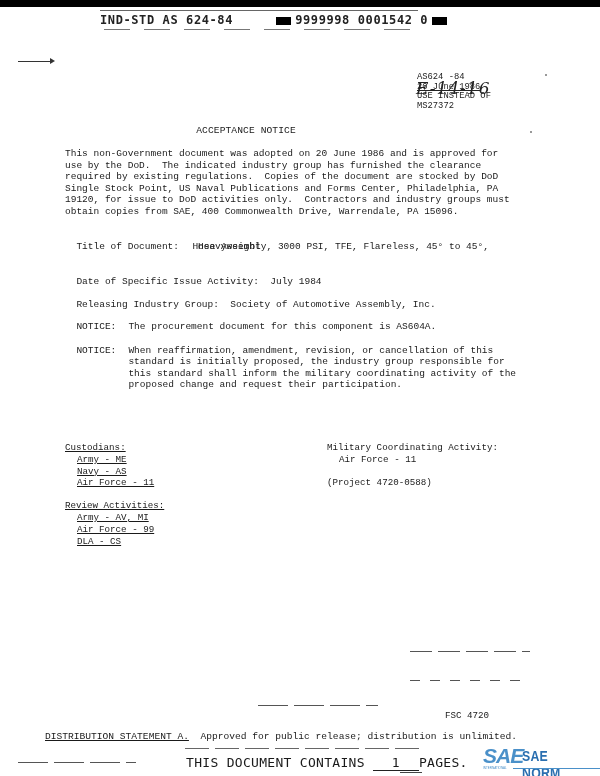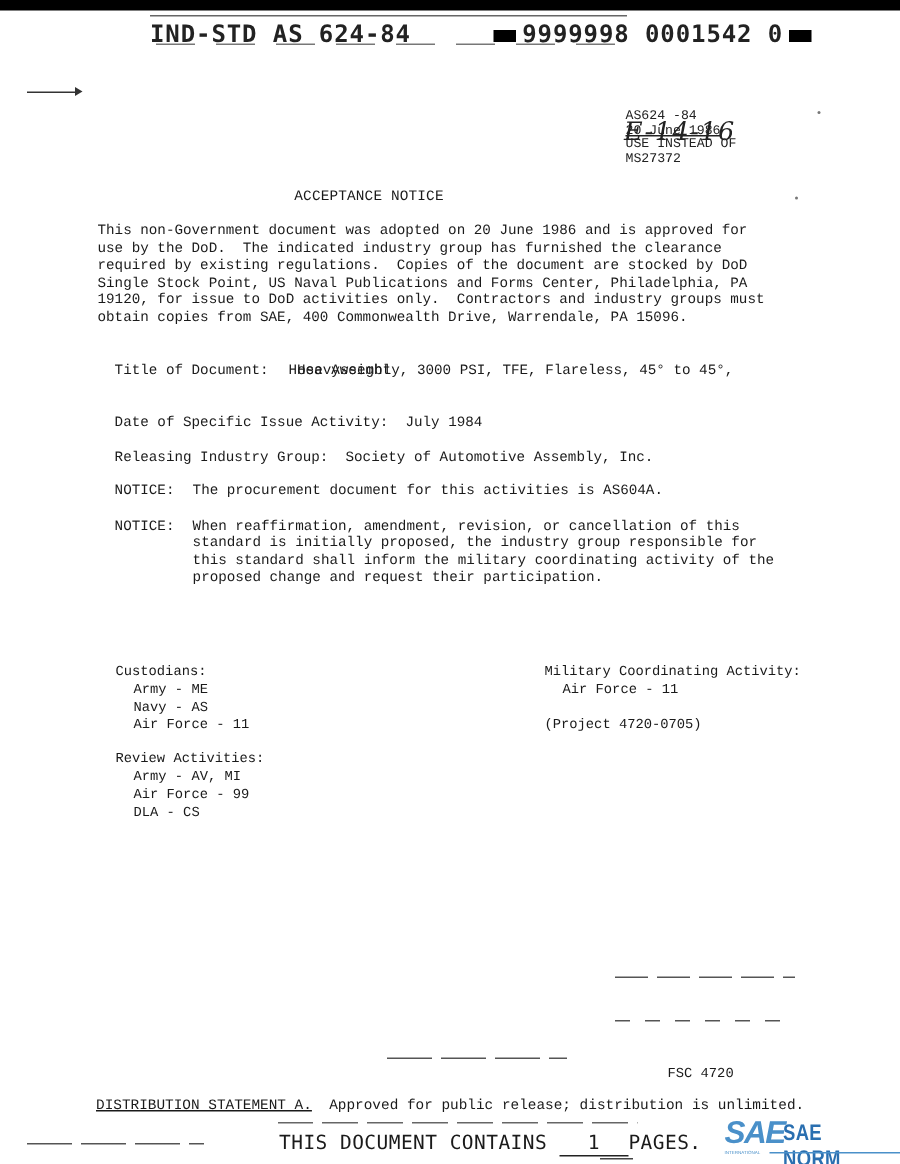--- a/index.html
+++ b/index.html
@@ -13,21 +13,21 @@
       position: relative;
       overflow: hidden;
       font-family: "Liberation Mono", "DejaVu Sans Mono", monospace;
       color: #1a1a1a;
     }
     .abs { position: absolute; }
     .top-bar {
       left: 0; top: 0; width: 600px; height: 7px; background: #000;
     }
     .header-strip {
-      left: 100px; top: 13px; font-size: 16px; letter-spacing: 0.6px;
+      left: 100px; top: 13px; font-size: 12px; letter-spacing: 0.6px;
       font-family: "DejaVu Sans Mono", monospace; font-weight: bold; color: #222;
       white-space: pre;
     }
     .header-rule-top {
       left: 100px; top: 10px; width: 318px; height: 1px; background: #666;
     }
     .header-rule-bot {
       left: 104px; top: 29px; width: 310px; height: 1px;
       background: repeating-linear-gradient(90deg, #777 0 26px, transparent 26px 40px);
     }
@@ -49,27 +49,27 @@
     }
     .title {
       left: 0; width: 492px; top: 125px; text-align: center; font-size: 9.6px;
       letter-spacing: 0.1px;
     }
     .para {
       left: 65px; top: 148px; width: 480px; font-size: 9.5px; line-height: 11.6px;
       white-space: pre; color: #1a1a1a;
     }
     .label-row { left: 65px; font-size: 9.5px; line-height: 11.6px; white-space: pre; }
-    .custodians { left: 77px; top: 442px; font-size: 9.2px; line-height: 11.8px; white-space: pre; }
-    .military { left: 327px; top: 442px; font-size: 9.2px; line-height: 11.8px; white-space: pre; margin-left: 36px; }
+    .custodians { left: 65px; top: 442px; font-size: 9.2px; line-height: 11.8px; white-space: pre; text-decoration: underline; }
+    .military { left: 327px; top: 442px; font-size: 9.2px; line-height: 11.8px; white-space: pre; }
     .fsc { left: 445px; top: 710px; font-size: 9.2px; }
     .dist {
       left: 45px; top: 731px; font-size: 9.6px; white-space: pre;
     }
-    .dist .u { text-decoration: underline; margin-left: 19px; }
+    .dist .u { text-decoration: underline; }
     .pages {
       left: 186px; top: 755px; font-size: 13px; font-family: "DejaVu Sans Mono", monospace;
       white-space: pre; letter-spacing: 0.3px;
     }
     .pages .num {
       display: inline-block; width: 46px; text-align: center; border-bottom: 1px solid #222;
     }
     .dash-line { height: 1px; background: #444; }
     .sae-logo {
       left: 483px; top: 744px; width: 117px; height: 32px;
@@ -121,30 +121,30 @@
 
 <div class="abs label-row" style="top:264px;">
   <span>Date of Specific Issue Activity:</span>  <span>July 1984</span>
 </div>
 
 <div class="abs label-row" style="top:287px;">
   <span>Releasing Industry Group:</span>  <span>Society of Automotive Assembly, Inc.</span>
 </div>
 
 <div class="abs label-row" style="top:309px;">
-  <span style="display:inline-block;width:52px;">NOTICE:</span><span>The procurement document for this activities is AS604A.</span>
+  <span style="display:inline-block;width:52px;">NOTICE:</span><span>The procurement document for this component is AS604A.</span>
 </div>
 
 <div class="abs label-row" style="top:333px;">
   <span style="display:inline-block;width:52px;vertical-align:top;">NOTICE:</span><span style="display:inline-block;vertical-align:top;"><div>When reaffirmation, amendment, revision, or cancellation of this</div><div>standard is initially proposed, the industry group responsible for</div><div>this standard shall inform the military coordinating activity of the</div><div>proposed change and request their participation.</div></span>
 </div>
 
 <div class="abs custodians"><div>Custodians:</div><div style="padding-left:12px;">Army - ME</div><div style="padding-left:12px;">Navy - AS</div><div style="padding-left:12px;">Air Force - 11</div><div style="height:11px;"></div><div>Review Activities:</div><div style="padding-left:12px;">Army - AV, MI</div><div style="padding-left:12px;">Air Force - 99</div><div style="padding-left:12px;">DLA - CS</div></div>
 
-<div class="abs military"><div>Military Coordinating Activity:</div><div style="padding-left:12px;">Air Force - 11</div><div style="height:11px;"></div><div>(Project 4720-0705)</div></div>
+<div class="abs military"><div>Military Coordinating Activity:</div><div style="padding-left:12px;">Air Force - 11</div><div style="height:11px;"></div><div>(Project 4720-0588)</div></div>
 
 <div class="abs dash-line" style="left:410px; top:651px; width:120px; background:repeating-linear-gradient(90deg,#555 0 22px,transparent 22px 28px);"></div>
 <div class="abs dash-line" style="left:410px; top:680px; width:120px; background:repeating-linear-gradient(90deg,#555 0 10px,transparent 10px 20px);"></div>
 <div class="abs dash-line" style="left:258px; top:705px; width:120px; background:repeating-linear-gradient(90deg,#555 0 30px,transparent 30px 36px);"></div>
 <div class="abs dash-line" style="left:185px; top:748px; width:240px; background:repeating-linear-gradient(90deg,#666 0 24px,transparent 24px 30px);"></div>
 <div class="abs dash-line" style="left:18px; top:762px; width:118px; background:repeating-linear-gradient(90deg,#555 0 30px,transparent 30px 36px);"></div>
 <div class="abs dash-line" style="left:400px; top:772px; width:22px;"></div>
 <div class="abs speck" style="left:530px; top:131px;"></div>
 <div class="abs speck" style="left:545px; top:74px;"></div>
 

